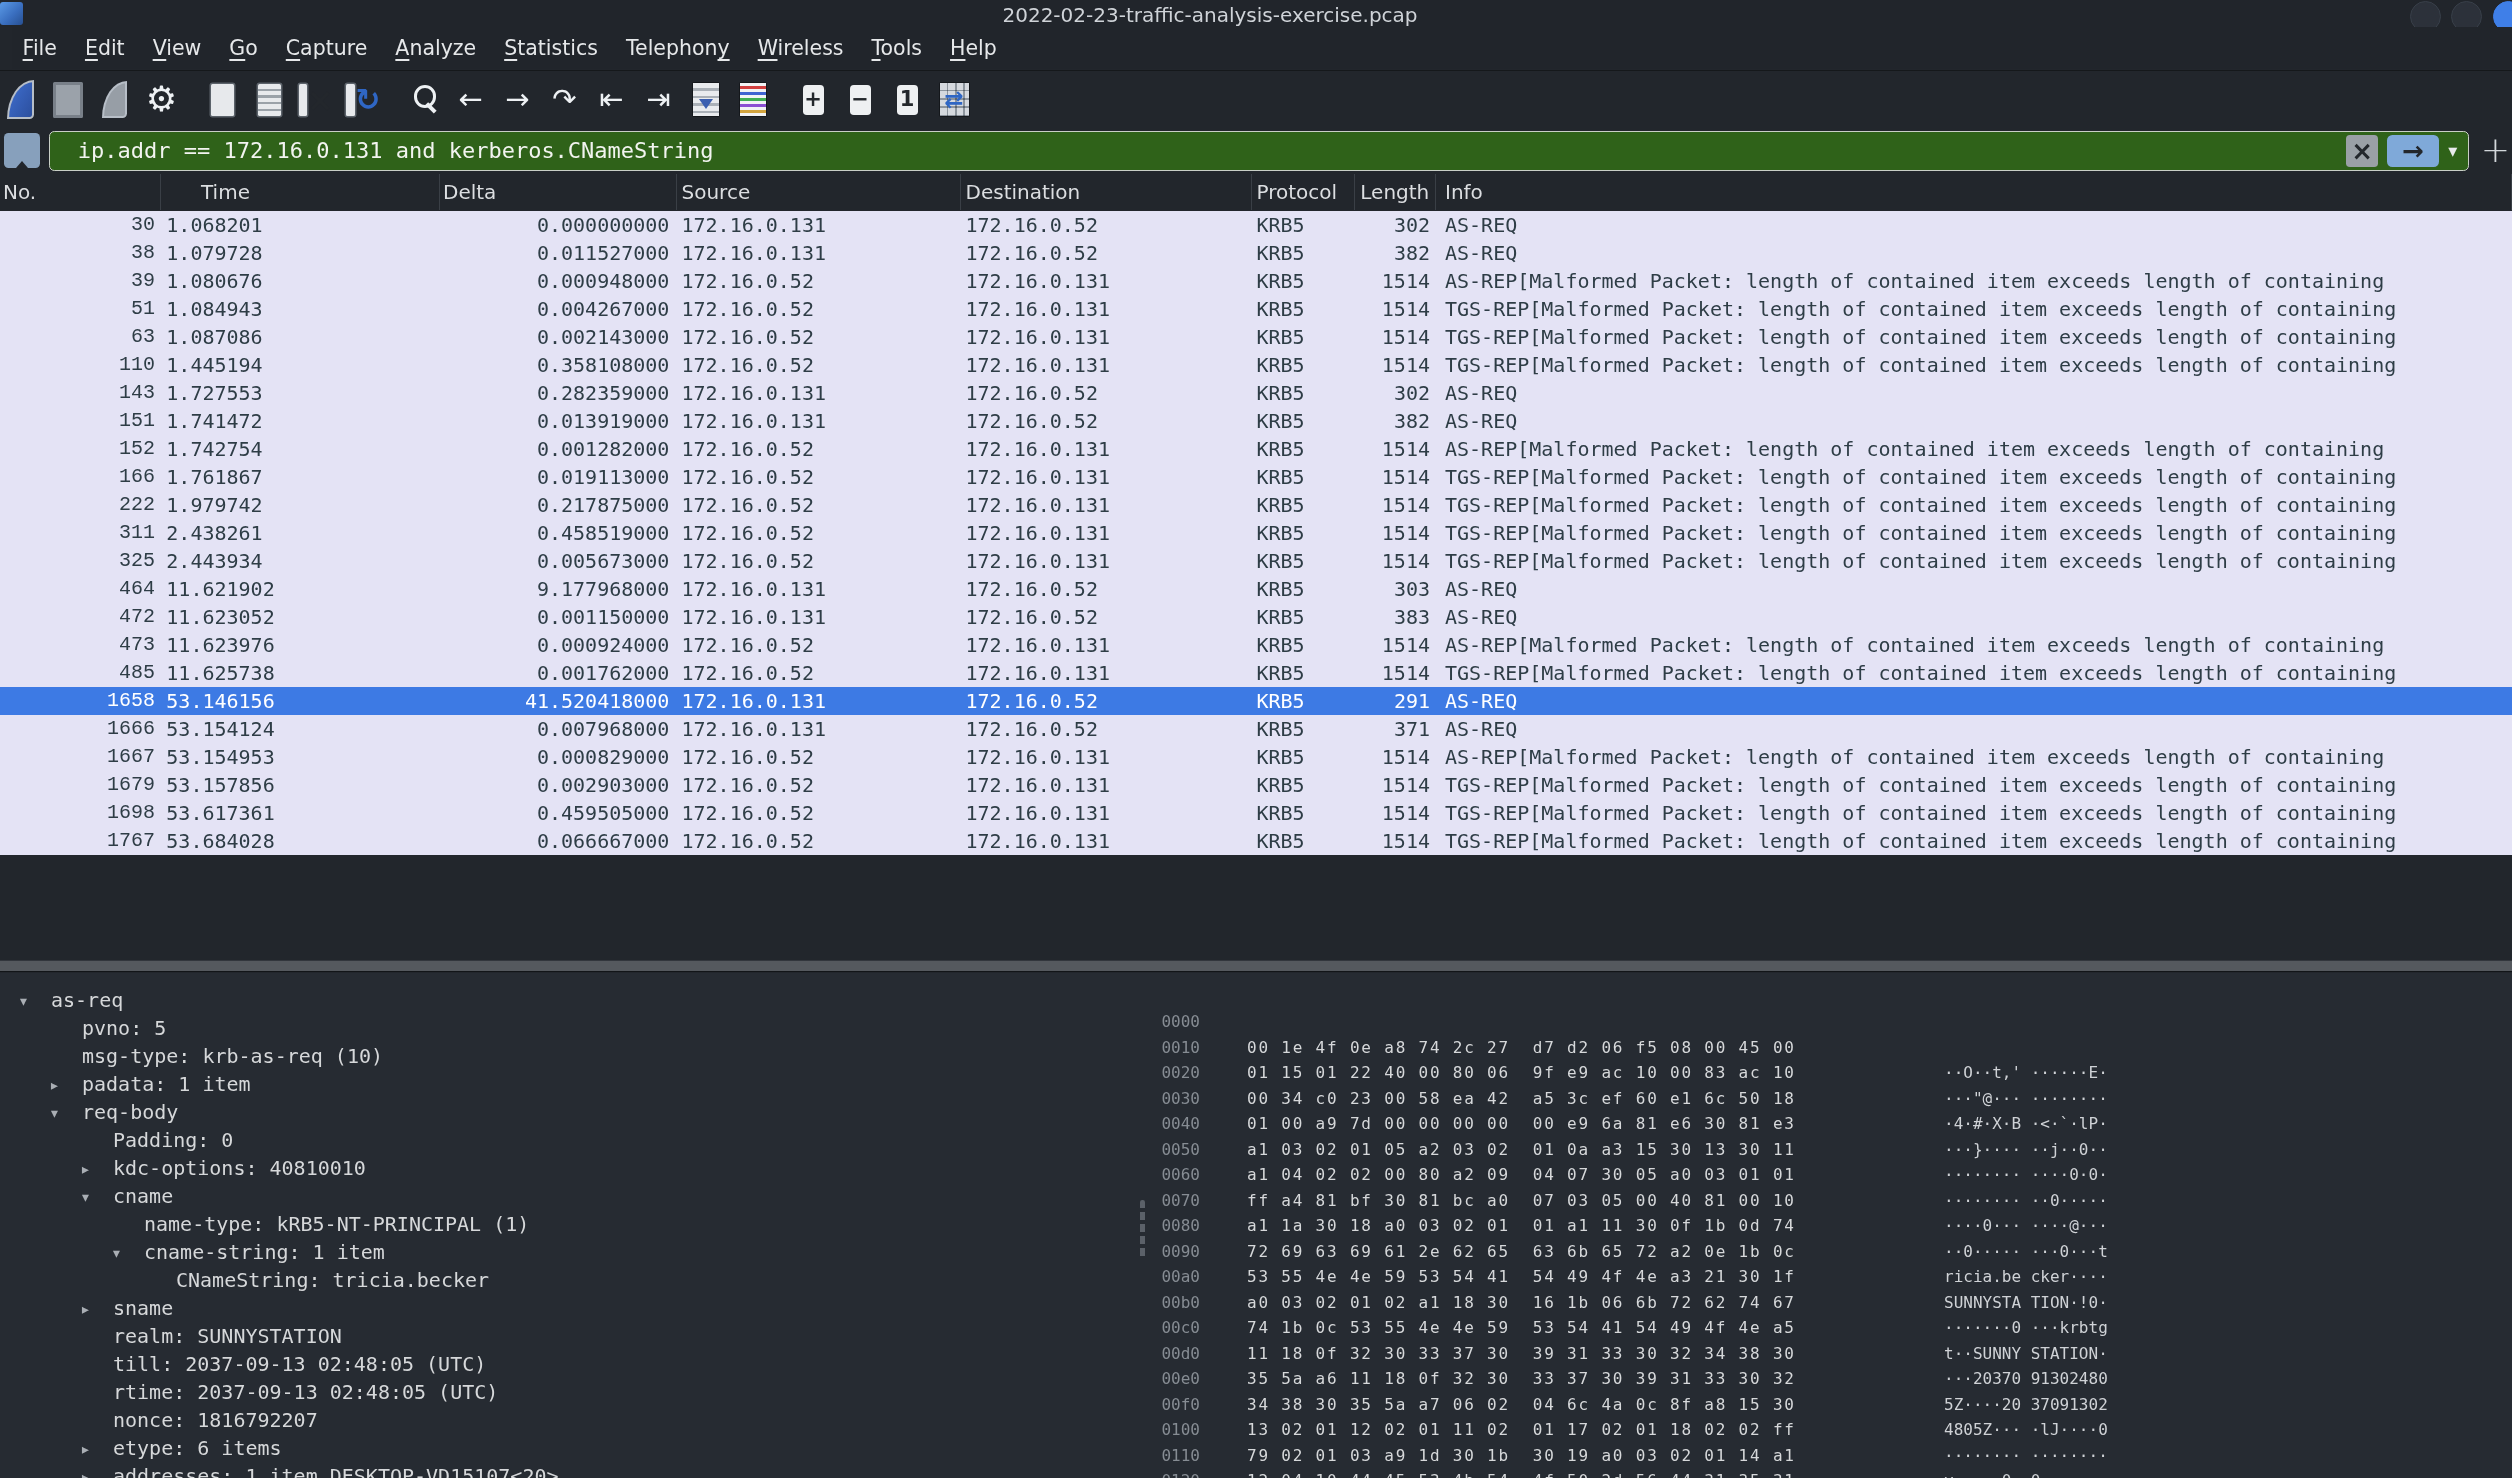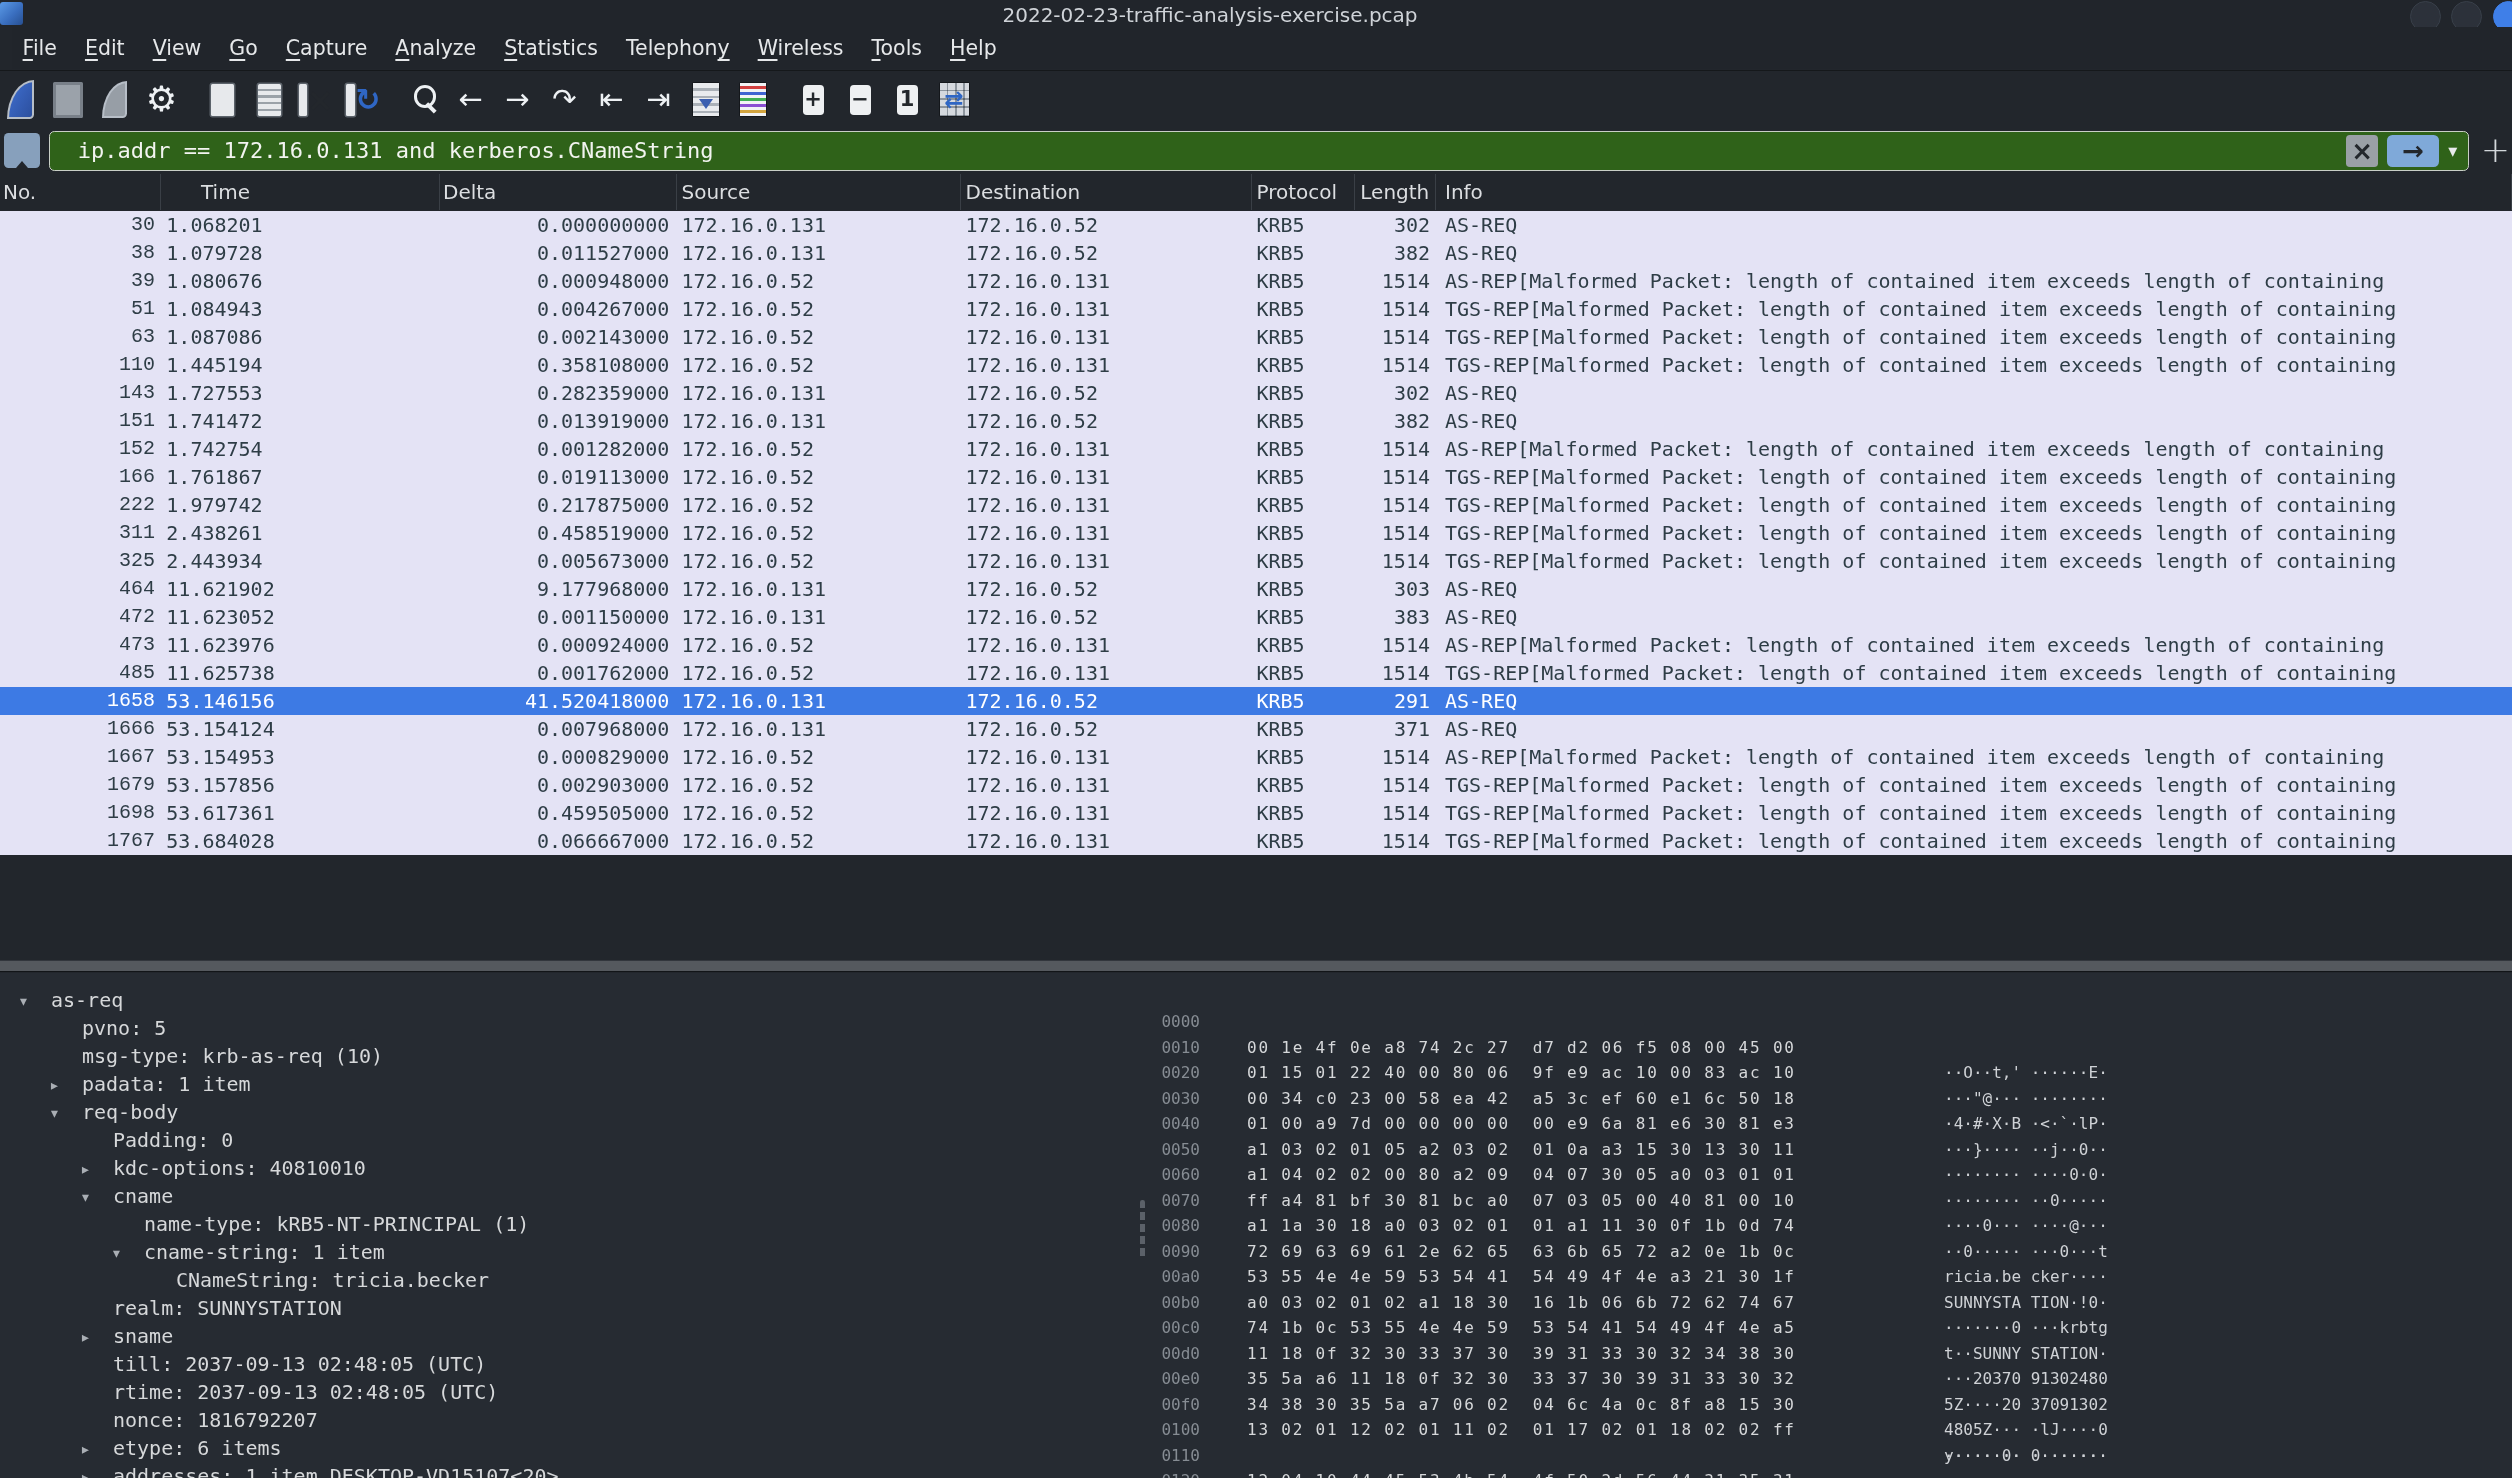--- a/index.html
+++ b/index.html
@@ -549,24 +549,24 @@
       <div class="tree-row" style="padding-left: 111px;">
         <span class="arrow"></span><span class="ttext">name-type: kRB5-NT-PRINCIPAL (1)</span>
       </div>
       <div class="tree-row" style="padding-left: 111px;">
         <span class="arrow">▾</span><span class="ttext">cname-string: 1 item</span>
       </div>
       <div class="tree-row" style="padding-left: 143px;">
         <span class="arrow"></span><span class="ttext">CNameString: tricia.becker</span>
       </div>
       <div class="tree-row" style="padding-left: 80px;">
+        <span class="arrow">▸</span><span class="ttext">sname</span>
+      </div>
+      <div class="tree-row" style="padding-left: 80px;">
         <span class="arrow"></span><span class="ttext">realm: SUNNYSTATION</span>
-      </div>
-      <div class="tree-row" style="padding-left: 80px;">
-        <span class="arrow">▸</span><span class="ttext">sname</span>
       </div>
       <div class="tree-row" style="padding-left: 80px;">
         <span class="arrow"></span><span class="ttext">till: 2037-09-13 02:48:05 (UTC)</span>
       </div>
       <div class="tree-row" style="padding-left: 80px;">
         <span class="arrow"></span><span class="ttext">rtime: 2037-09-13 02:48:05 (UTC)</span>
       </div>
       <div class="tree-row" style="padding-left: 80px;">
         <span class="arrow"></span><span class="ttext">nonce: 1816792207</span>
       </div>
@@ -657,20 +657,21 @@
         <span class="hex-bytes">34 38 30 35 5a a7 06 02  04 6c 4a 0c 8f a8 15 30</span>
         <span class="hex-ascii">4805Z··· ·lJ····0</span>
       </div>
       <div class="hex-row">
         <span class="hex-off">00f0</span>
         <span class="hex-bytes">13 02 01 12 02 01 11 02  01 17 02 01 18 02 02 ff</span>
         <span class="hex-ascii">········ ········</span>
       </div>
       <div class="hex-row">
         <span class="hex-off">0100</span>
+        <span class="hex-bytes">79 02 01 03 a9 1d 30 1b  30 19 a0 03 02 01 14 a1</span>
         <span class="hex-ascii">y·····0· 0·······</span>
       </div>
       <div class="hex-row">
         <span class="hex-off">0110</span>
         <span class="hex-bytes">12 04 10 44 45 53 4b 54  4f 50 2d 56 44 31 35 31</span>
         
       </div>
       <div class="hex-row">
         <span class="hex-off">0120</span>
         

